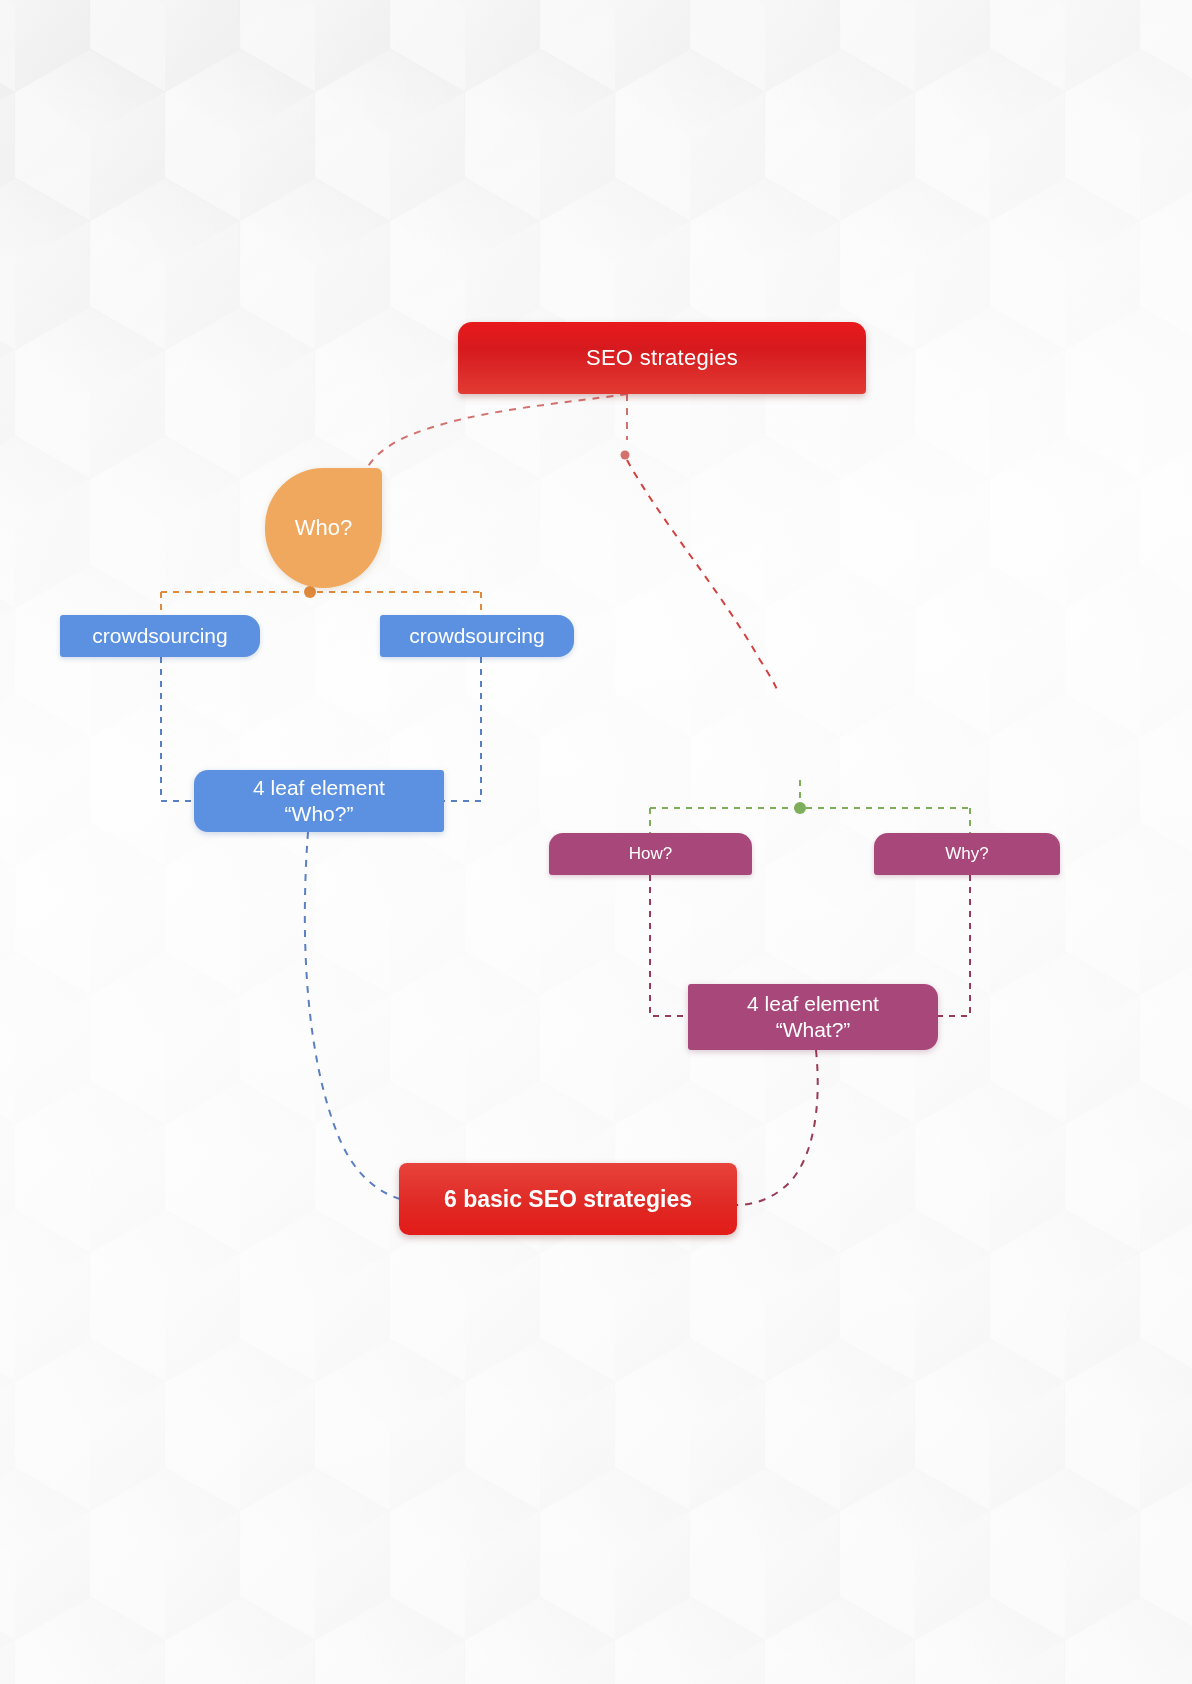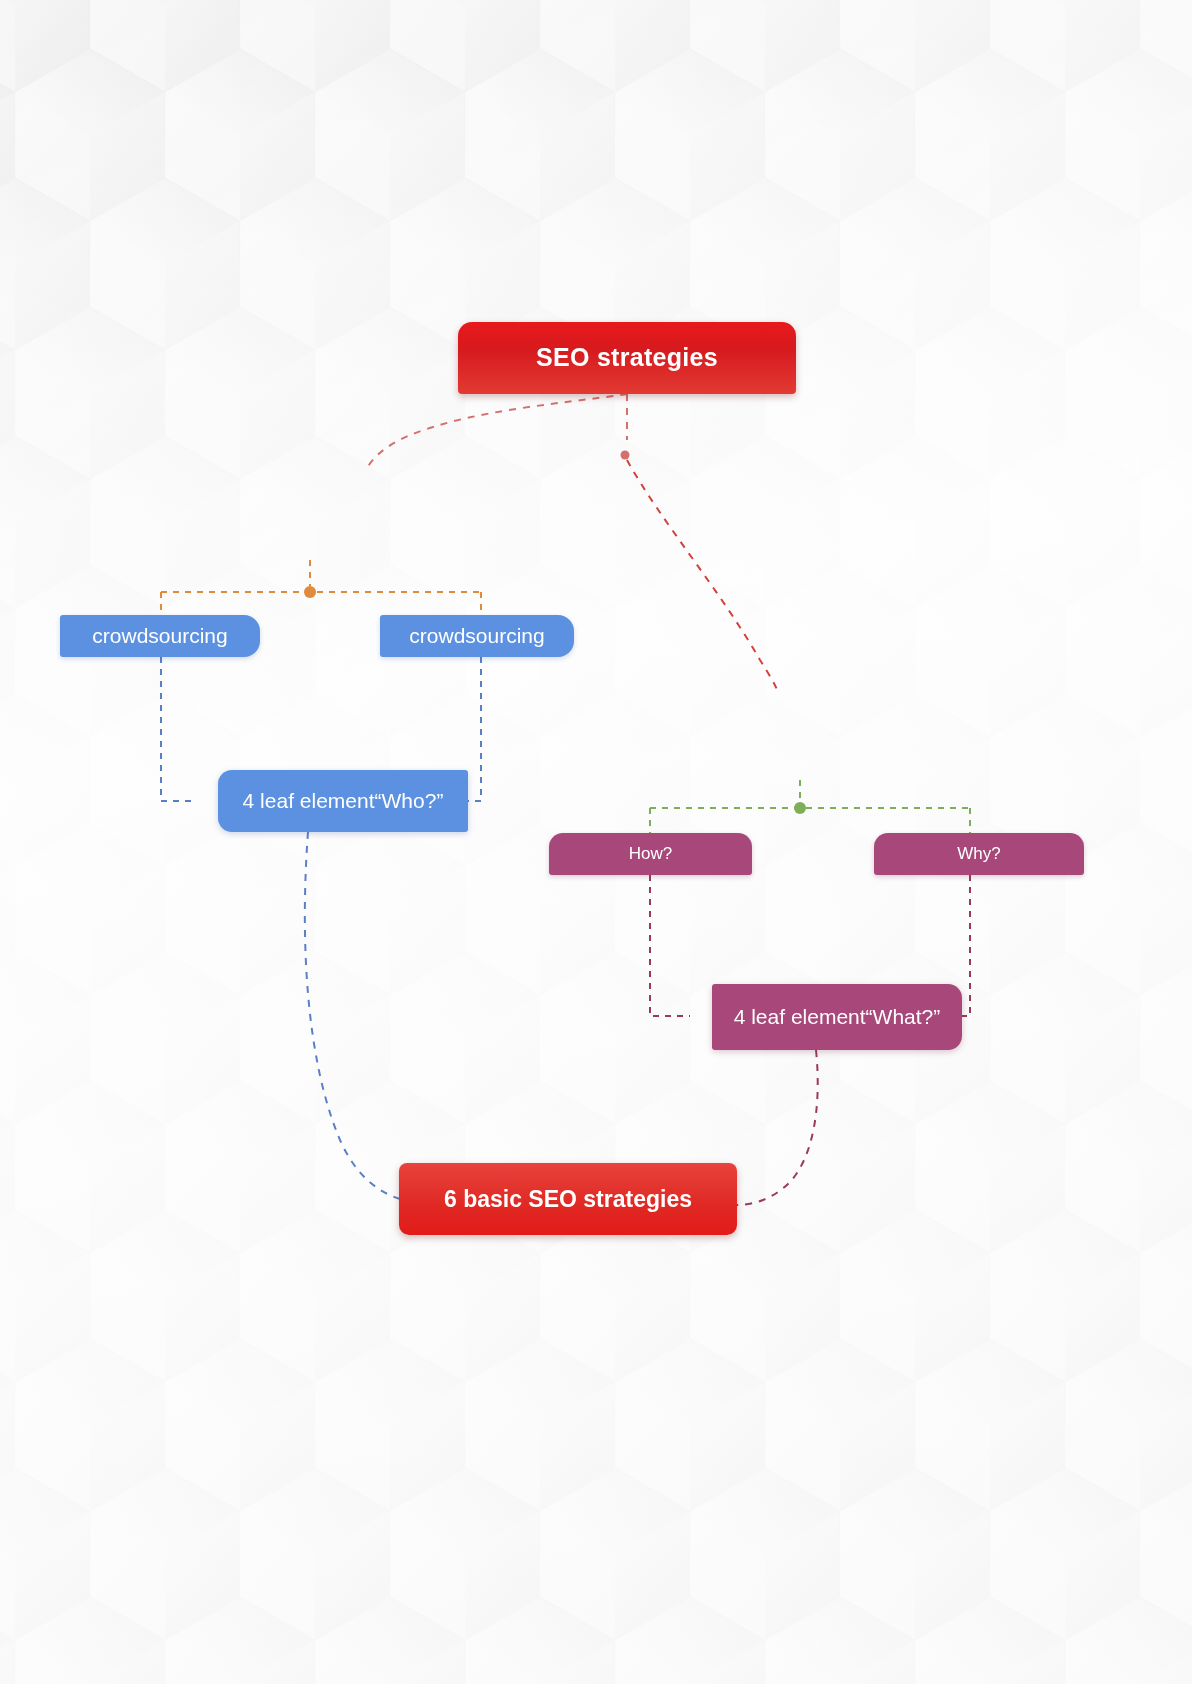--- a/index.html
+++ b/index.html
@@ -23,25 +23,25 @@
 
   
   #diagram{position:absolute;inset:0;width:1192px;height:1684px;}
   #connector-svg{position:absolute;left:0;top:0;width:1192px;height:1684px;pointer-events:none;}
 
   .node{position:absolute;box-sizing:border-box;display:flex;align-items:center;justify-content:center;
         text-align:center;color:#ffffff;line-height:1.25;}
 
   
   #node-root{
-    left:458px;top:322px;width:338px;height:72px;
+    left:458px;top:322px;width:408px;height:72px;
     border-radius:14px 14px 4px 4px;
     background:linear-gradient(180deg,#e8191c 0%,#d61a1e 38%,#e23a33 100%);
     box-shadow:0 3px 7px rgba(120,20,20,.28);
-    font-size:25px;font-weight:bold;letter-spacing:.3px;
+    font-size:22px;font-weight:normal;letter-spacing:.3px;
   }
 
   
   #node-bottom{
     left:399px;top:1163px;width:338px;height:72px;
     border-radius:8px 8px 10px 10px;
     background:linear-gradient(180deg,#e8433c 0%,#e02a25 55%,#e21b18 100%);
     box-shadow:0 3px 7px rgba(120,20,20,.28);
     font-size:23px;font-weight:bold;
   }
@@ -79,29 +79,29 @@
     box-shadow:0 2px 6px rgba(60,100,170,.25);
   }
 
   
   .purple-tab{
     background:#a8487a;
     font-size:17px;color:#fff;
     box-shadow:0 2px 5px rgba(120,40,80,.22);
   }
   #node-how{left:549px;top:833px;width:203px;height:42px;border-radius:14px 14px 3px 3px;}
-  #node-why{left:874px;top:833px;width:210px;height:42px;border-radius:14px 14px 3px 3px;}
+  #node-why{left:874px;top:833px;width:186px;height:42px;border-radius:14px 14px 3px 3px;}
   #node-what4{
     left:688px;top:984px;width:250px;height:66px;
     border-radius:3px 14px 14px 3px;
     background:#a8487a;font-size:21px;color:#fff;
     box-shadow:0 2px 6px rgba(120,40,80,.25);
   }
 
-  .two-line{margin-left:24px;}
+  .two-line{flex-direction:column;}
 </style>
 </head>
 <body>
 
 <div id="bg-layer">
   <svg id="hex-svg" viewBox="0 0 1192 1684">
     <defs>
       <linearGradient id="hexg1" x1="0" y1="0" x2="1" y2="1">
         <stop offset="0%" stop-color="#ffffff"></stop>
         <stop offset="100%" stop-color="#e9e9e9"></stop>
@@ -299,20 +299,23 @@
     <path d="M 650,875 L 650,1016 L 690,1016" stroke="#9b3a55" stroke-width="2" stroke-dasharray="6,6" fill="none"></path>
     <path d="M 970,875 L 970,1016 L 936,1016" stroke="#9b3a55" stroke-width="2" stroke-dasharray="6,6" fill="none"></path>
 
     <path d="M 816,1050 C 822,1110 812,1158 790,1182 C 772,1200 752,1205 737,1205" stroke="#9b3a55" stroke-width="2" stroke-dasharray="7,7" fill="none"></path>
   </svg>
 
   <div class="node" id="node-root">
     <span>SEO strategies</span>
   </div>
 
+  <div class="leaf" id="node-who">
+    <span>Who?</span>
+  </div>
 
   <div class="node blue-tab" id="node-independently">
     <span>crowdsourcing</span>
   </div>
 
   <div class="node blue-tab" id="node-crowdsourcing">
     <span>crowdsourcing</span>
   </div>
 
   <div class="node two-line" id="node-who4">

